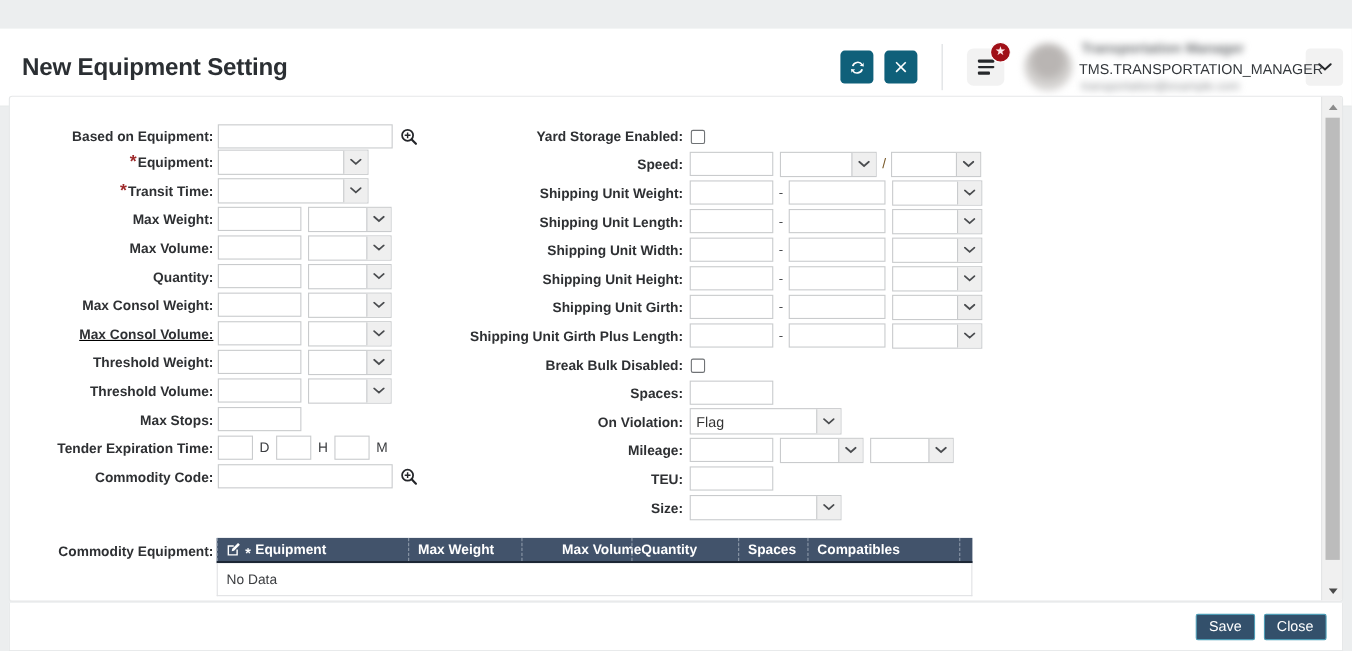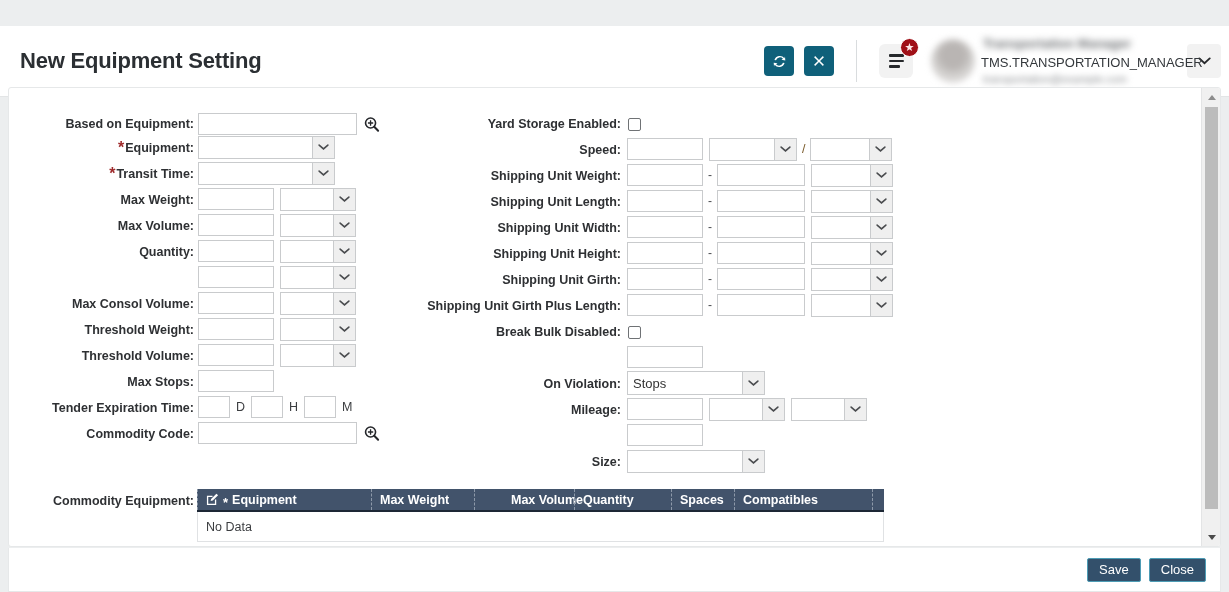--- a/index.html
+++ b/index.html
@@ -299,33 +299,36 @@
         <div class="sel" style="width:76px; margin-left:6px;">
           <span class="val"></span>
           <span class="arrowbox">
             <svg width="11" height="7" viewBox="0 0 12 8">
                 <path d="M1 1.2 6 5.6l5-4.4" stroke="#4a4c4f" stroke-width="1.8" fill="none" stroke-linecap="round"></path>
               </svg>
           </span>
         </div>
       </div>
 
+      <div class="row" style="left:0; top:178px; width:185px; justify-content:flex-end;">
+        <span class="lbl">Max Consol Weight:</span>
+      </div>
       <div class="row" style="left:189px; top:177px;">
         <input class="tin" style="width: 76px;" value="">
         <div class="sel" style="width:76px; margin-left:6px;">
           <span class="val"></span>
           <span class="arrowbox">
             <svg width="11" height="7" viewBox="0 0 12 8">
                 <path d="M1 1.2 6 5.6l5-4.4" stroke="#4a4c4f" stroke-width="1.8" fill="none" stroke-linecap="round"></path>
               </svg>
           </span>
         </div>
       </div>
 
-      <div class="row" style="left:0; top:204px; width:185px; justify-content:flex-end;">
+      <div class="row" style="left:0; top:204px; width:185px; justify-content:flex-end;text-decoration:underline;">
         <span class="lbl">Max Consol Volume:</span>
       </div>
       <div class="row" style="left:189px; top:203px;">
         <input class="tin" style="width: 76px;" value="">
         <div class="sel" style="width:76px; margin-left:6px;">
           <span class="val"></span>
           <span class="arrowbox">
             <svg width="11" height="7" viewBox="0 0 12 8">
                 <path d="M1 1.2 6 5.6l5-4.4" stroke="#4a4c4f" stroke-width="1.8" fill="none" stroke-linecap="round"></path>
               </svg>
@@ -529,30 +532,33 @@
         </div>
       </div>
 
       <div class="row" style="left:380px; top:232px; width:232px; justify-content:flex-end;">
         <span class="lbl">Break Bulk Disabled:</span>
       </div>
       <div class="row" style="left:619px; top:232px;">
         <span class="chk"></span>
       </div>
 
+      <div class="row" style="left:380px; top:258px; width:232px; justify-content:flex-end;">
+        <span class="lbl">Spaces:</span>
+      </div>
       <div class="row" style="left:618px; top:257px;">
         <input class="tin" style="width: 76px;" value="">
       </div>
 
       <div class="row" style="left:380px; top:284px; width:232px; justify-content:flex-end;">
         <span class="lbl">On Violation:</span>
       </div>
       <div class="row" style="left:618px; top:283px;">
         <div class="sel" style="width:138px; height:24px;">
-          <span class="val">Stops</span>
+          <span class="val">Flag</span>
           <span class="arrowbox">
             <svg width="11" height="7" viewBox="0 0 12 8">
                 <path d="M1 1.2 6 5.6l5-4.4" stroke="#4a4c4f" stroke-width="1.8" fill="none" stroke-linecap="round"></path>
               </svg>
           </span>
         </div>
       </div>
 
       <div class="row" style="left:380px; top:310px; width:232px; justify-content:flex-end;">
         <span class="lbl">Mileage:</span>
@@ -570,20 +576,23 @@
         <div class="sel" style="width:76px; margin-left:6px;">
           <span class="val"></span>
           <span class="arrowbox">
             <svg width="11" height="7" viewBox="0 0 12 8">
                 <path d="M1 1.2 6 5.6l5-4.4" stroke="#4a4c4f" stroke-width="1.8" fill="none" stroke-linecap="round"></path>
               </svg>
           </span>
         </div>
       </div>
 
+      <div class="row" style="left:380px; top:336px; width:232px; justify-content:flex-end;">
+        <span class="lbl">TEU:</span>
+      </div>
       <div class="row" style="left:618px; top:335px;">
         <input class="tin" style="width: 76px;" value="">
       </div>
 
       <div class="row" style="left:380px; top:362px; width:232px; justify-content:flex-end;">
         <span class="lbl">Size:</span>
       </div>
       <div class="row" style="left:618px; top:361px;">
         <div class="sel" style="width:138px;">
           <span class="val"></span>

